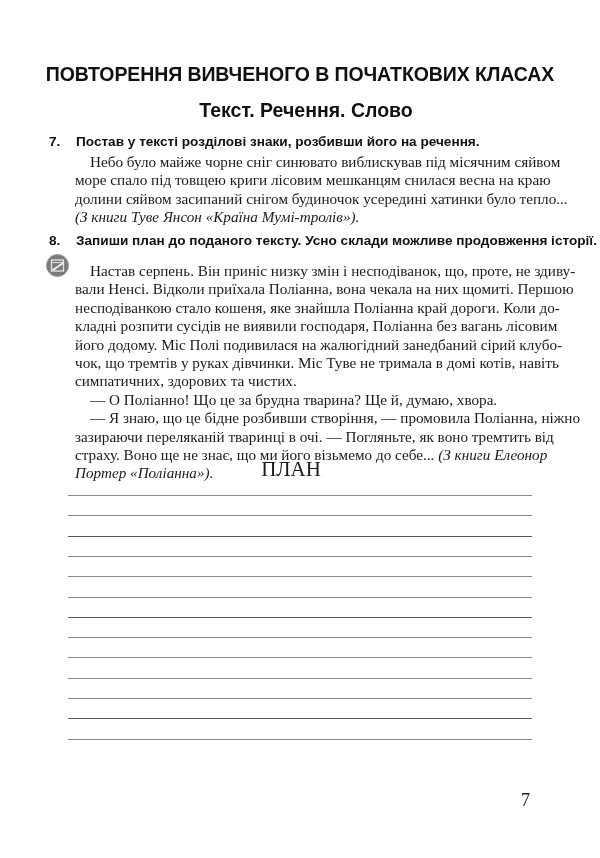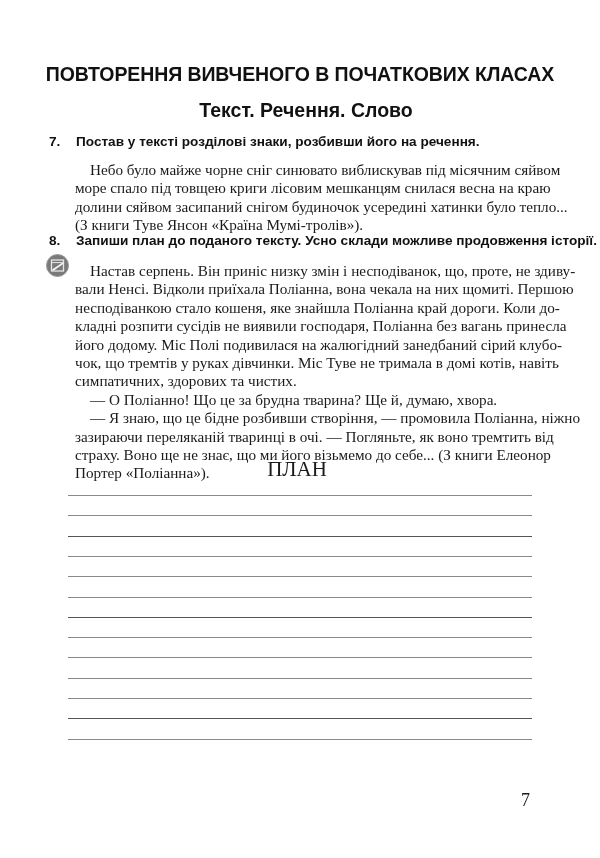--- a/index.html
+++ b/index.html
@@ -82,29 +82,30 @@
       white-space: nowrap;
       height: 18.4px;
     }
     .body-text .ln.last {
       text-align-last: left;
     }
     .body-text .ln.indent {
       padding-left: 15px;
     }
     .body-text .src {
+      font-style: italic;
     }
     .write-icon {
       position: absolute;
       left: 46px; top: 254px;
       width: 23px; height: 23px;
     }
     .plan-title {
       position: absolute;
-      left: 8px; top: 457px;
+      left: 2px; top: 457px;
       width: 578px;
       text-align: center;
       font-family: "Liberation Serif", serif;
       font-size: 21px;
       color: #1a1a1a;
       margin: 0;
     }
     .lines {
       position: absolute;
       left: 68px;
@@ -135,38 +136,38 @@
 <div class="page">
 
   <h1 class="main-title">ПОВТОРЕННЯ ВИВЧЕНОГО В ПОЧАТКОВИХ КЛАСАХ</h1>
   <h2 class="sub-title">Текст. Речення. Слово</h2>
 
   <div class="task" style="top:133px;">
     <div class="task-head">
       <span class="task-num">7.</span>
       <span class="task-text">Постав у тексті розділові знаки, розбивши його на речення.</span>
     </div>
-    <div class="body-text" style="margin-top:10px;">
+    <div class="body-text" style="margin-top:2px;">
       <span class="ln indent">Небо було майже чорне сніг синювато виблискував під місячним сяйвом</span>
       <span class="ln">море спало під товщею криги лісовим мешканцям снилася весна на краю</span>
       <span class="ln">долини сяйвом засипаний снігом будиночок усередині хатинки було тепло...</span>
       <span class="ln last src">(З книги Туве Янсон «Країна Мумі-тролів»).</span>
     </div>
   </div>
 
   <div class="task" style="top:232px;">
     <div class="task-head">
       <span class="task-num">8.</span>
       <span class="task-text">Запиши план до поданого тексту. Усно склади можливе продовження історії.</span>
     </div>
     <div class="body-text" style="margin-top:12px;">
       <span class="ln indent">Настав серпень. Він приніс низку змін і несподіванок, що, проте, не здиву-</span>
       <span class="ln">вали Ненсі. Відколи приїхала Поліанна, вона чекала на них щомиті. Першою</span>
       <span class="ln">несподіванкою стало кошеня, яке знайшла Поліанна край дороги. Коли до-</span>
-      <span class="ln">кладні розпити сусідів не виявили господаря, Поліанна без вагань принесла</span>
+      <span class="ln">кладні розпити сусідів не виявили господаря, Поліанна без вагань лісовим</span>
       <span class="ln">його додому. Міс Полі подивилася на жалюгідний занедбаний сірий клубо-</span>
       <span class="ln">чок, що тремтів у руках дівчинки. Міс Туве не тримала в домі котів, навіть</span>
       <span class="ln last">симпатичних, здорових та чистих.</span>
       <span class="ln last indent">— О Поліанно! Що це за брудна тварина? Ще й, думаю, хвора.</span>
       <span class="ln indent">— Я знаю, що це бідне розбивши створіння, — промовила Поліанна, ніжно</span>
       <span class="ln">зазираючи переляканій тваринці в очі. — Погляньте, як воно тремтить від</span>
       <span class="ln"><span>страху. Воно ще не знає, що ми його візьмемо до себе... </span><span class="src">(З книги Елеонор</span></span>
       <span class="ln last src">Портер «Поліанна»).</span>
     </div>
   </div>

